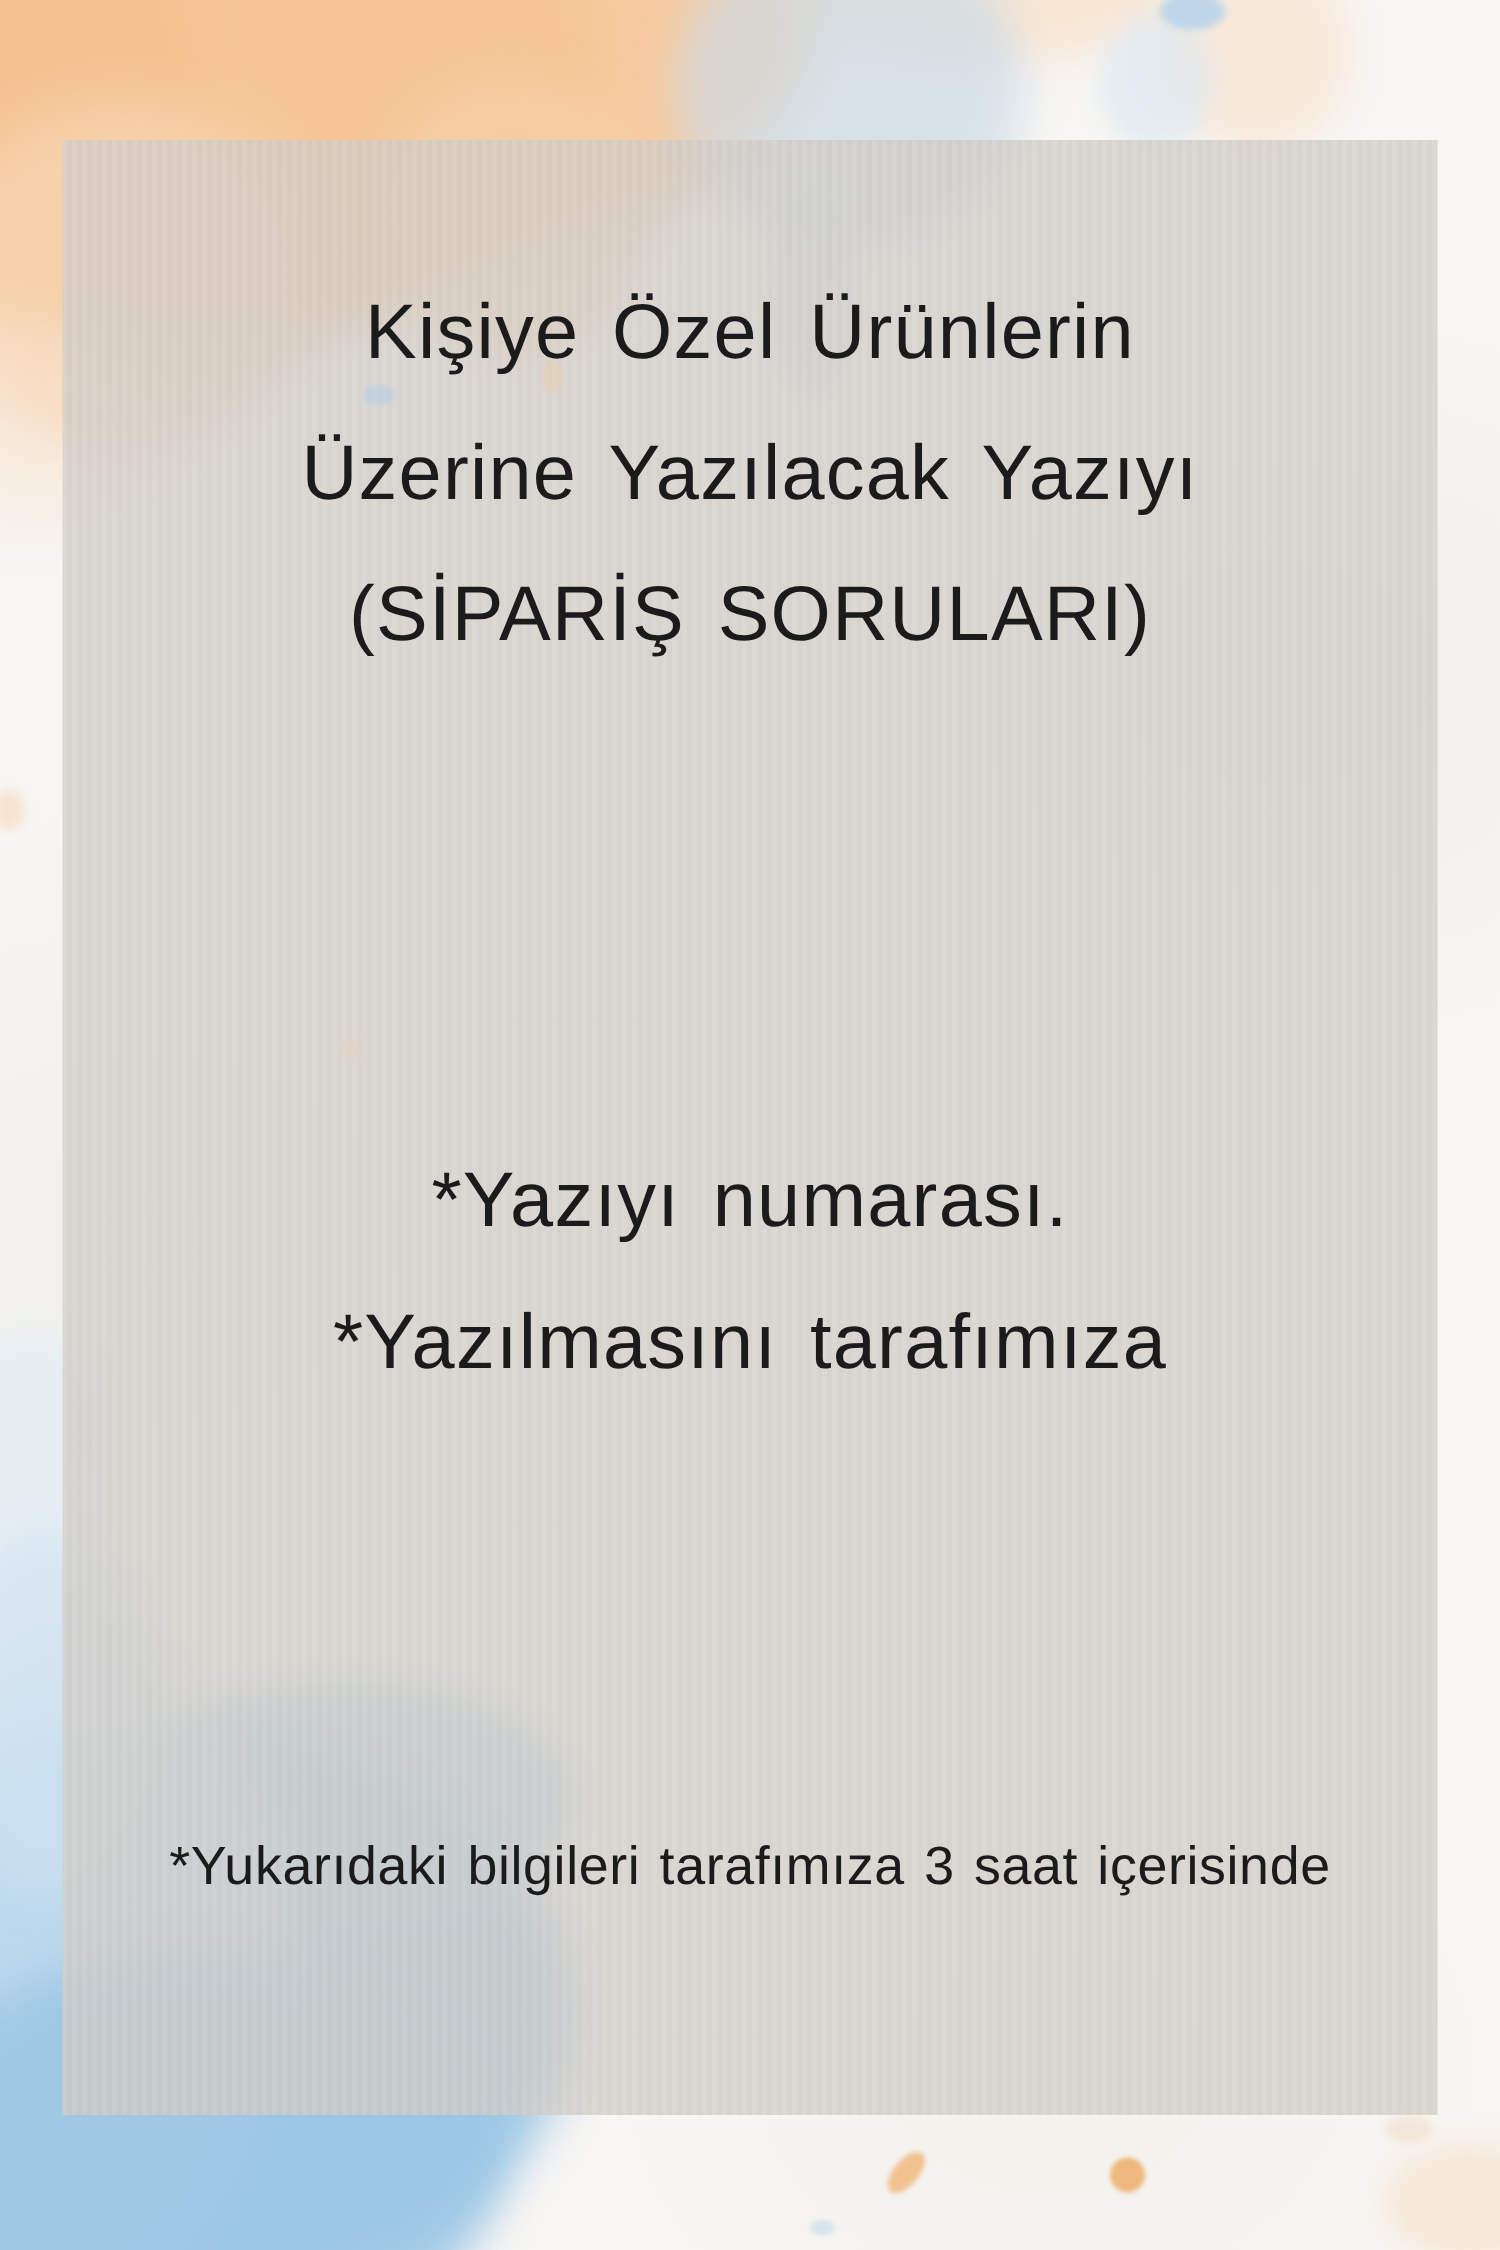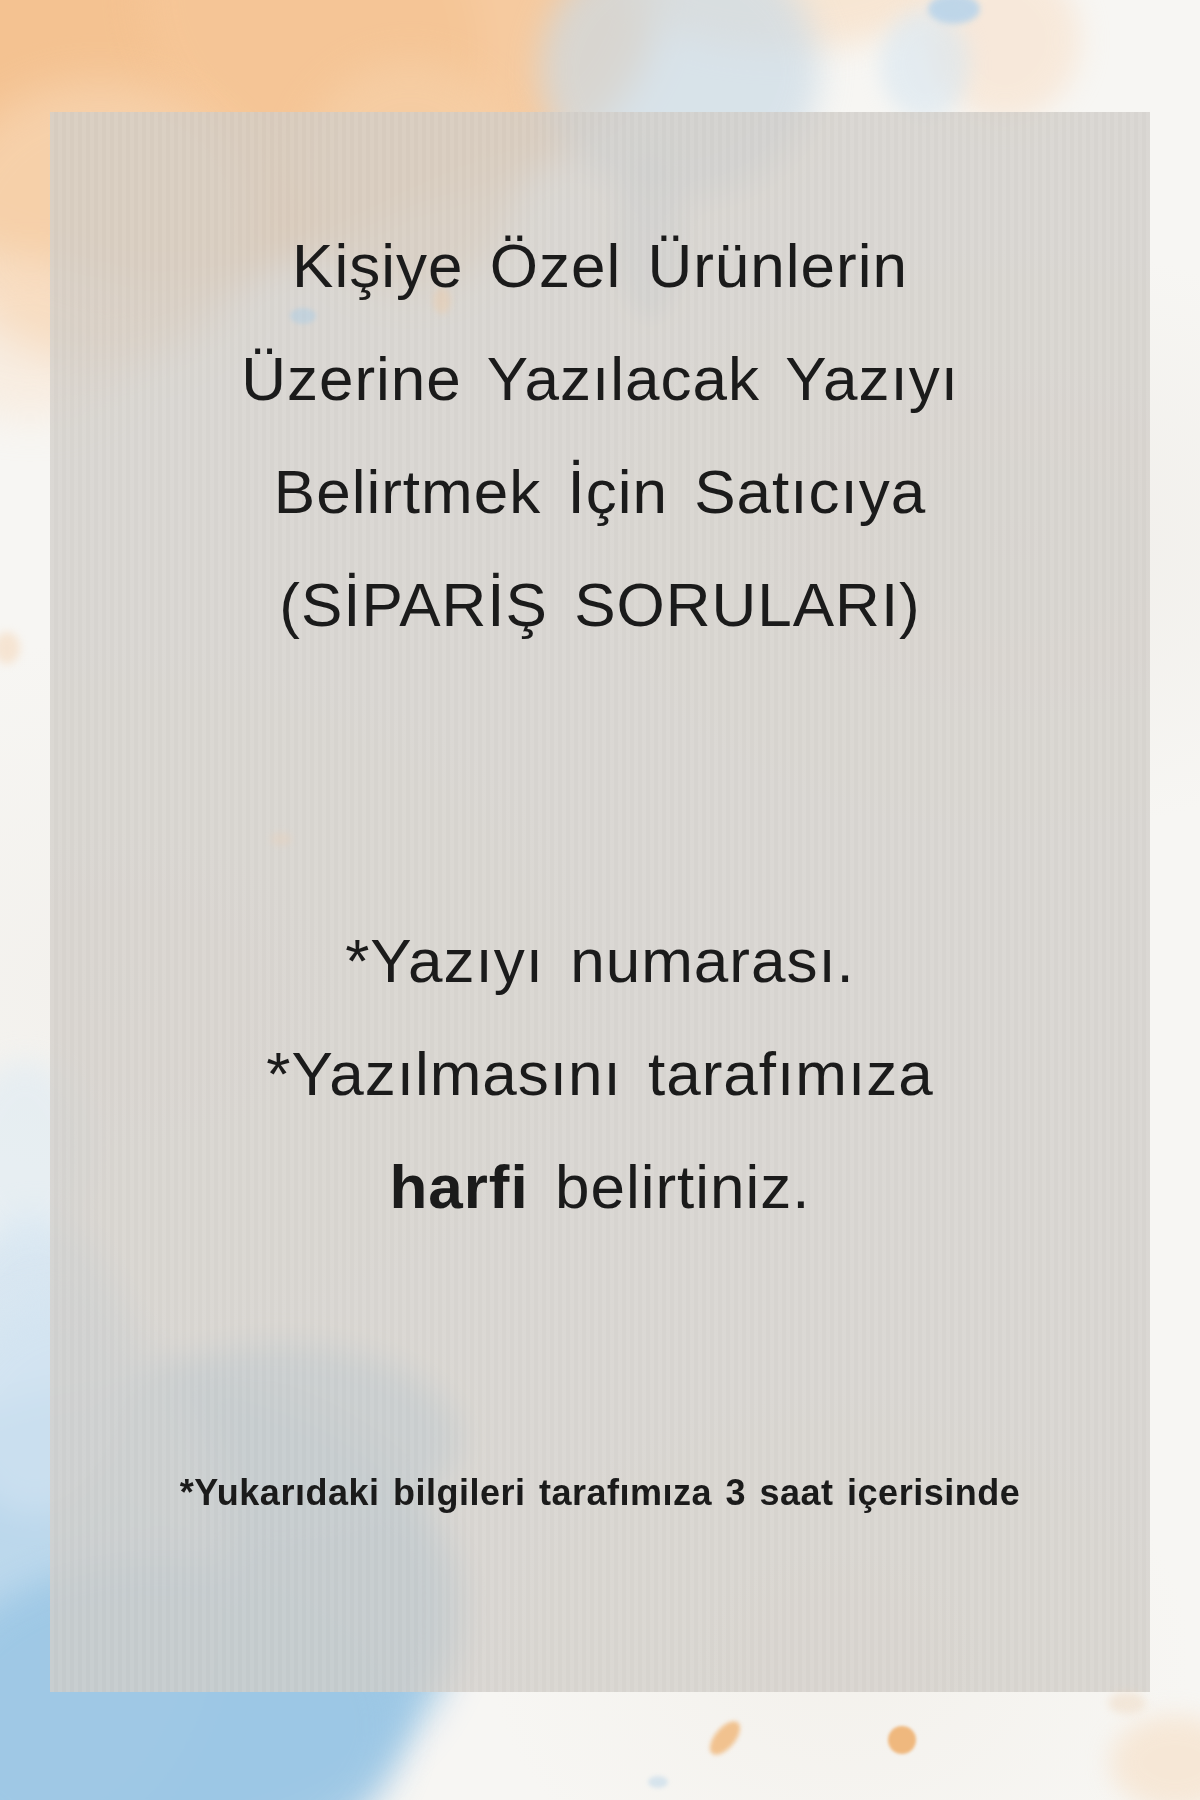--- a/index.html
+++ b/index.html
@@ -63,21 +63,21 @@
     font-size:62px;font-weight:400;
     letter-spacing:1px;word-spacing:8px;
     white-space:pre;
   }
   #header-block{top:97px;}
   #required-block{top:792px;}
   .bold-word{font-weight:700;}
   #footnote-block{top:1350px;}
   .small-line{
     height:62px;line-height:62px;
-    font-size:36px;font-weight:700;
+    font-size:43px;font-weight:400;
     letter-spacing:0.5px;word-spacing:3px;
     white-space:pre;
   }
 </style>
 </head>
 <body>
 
 <div id="canvas">
 
   <div>
@@ -111,28 +111,26 @@
   <div id="card">
 
     <div class="speck sp-card-blue"></div>
     <div class="speck sp-card-orange1"></div>
     <div class="speck sp-card-orange2"></div>
     <div class="speck sp-card-orange3"></div>
 
     <div class="textblock" id="header-block">
       <div class="big-line">Kişiye Özel Ürünlerin</div>
       <div class="big-line">Üzerine Yazılacak Yazıyı</div>
-      <div class="big-line">Belirtmek İçin Satıcıya</div>
       <div class="big-line">(SİPARİŞ SORULARI)</div>
     </div>
 
     <div class="textblock" id="required-block">
       <div class="big-line">*Yazıyı numarası.</div>
       <div class="big-line">*Yazılmasını tarafımıza</div>
-      <div class="big-line"><span class="bold-word">harfi</span><span> belirtiniz.</span></div>
     </div>
 
     <div class="textblock" id="footnote-block">
       <div class="small-line">*Yukarıdaki bilgileri tarafımıza 3 saat içerisinde</div>
     </div>
 
   </div>
 
   <div class="speck sp-orange-dash"></div>
   <div class="speck sp-orange-dot"></div>

